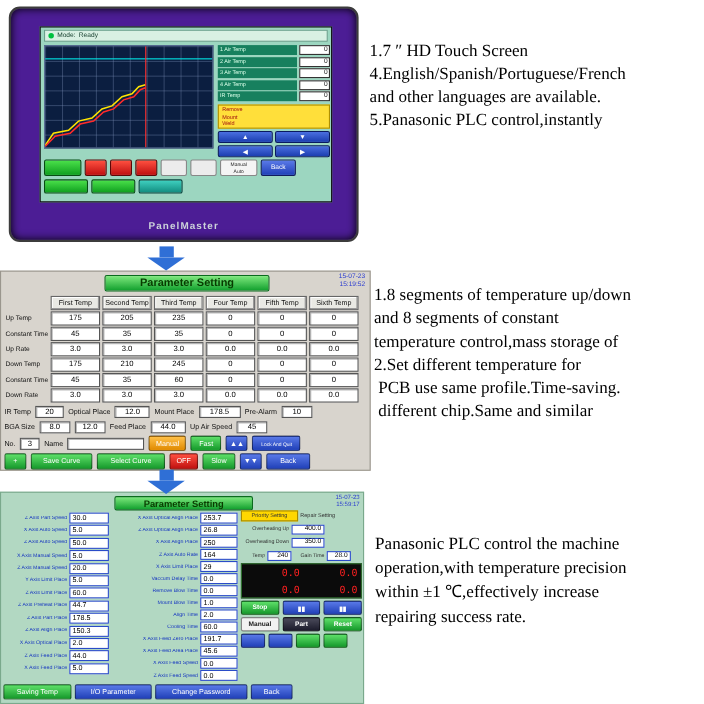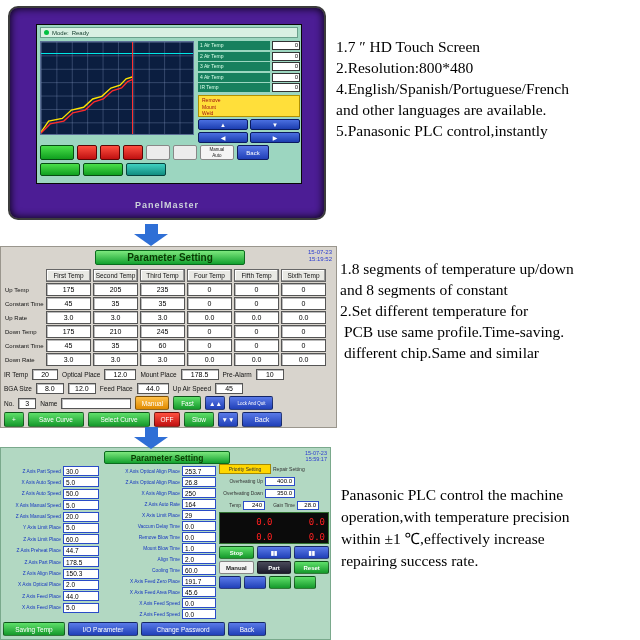--- a/index.html
+++ b/index.html
@@ -477,28 +477,28 @@
     <div id="s3-bottom">
       <div class="s3-bbtn green" style="width:62px">Saving Temp</div>
       <div class="s3-bbtn" style="width:70px">I/O Parameter</div>
       <div class="s3-bbtn" style="width:84px">Change Password</div>
       <div class="s3-bbtn" style="width:38px">Back</div>
     </div>
   </div>
 
   <div id="ann1" class="ann">
       <div>1.7 ″ HD Touch Screen</div>
-      <div>2.Resolution:800*480</div>
       <div>4.English/Spanish/Portuguese/French</div>
       <div>and other languages are available.</div>
       <div>5.Panasonic PLC control,instantly</div>
     </div>
   <div id="ann2" class="ann">
       <div>1.8 segments of temperature up/down</div>
       <div>and 8 segments of constant</div>
+      <div>temperature control,mass storage of</div>
       <div>2.Set different temperature for</div>
       <div> PCB use same profile.Time-saving.</div>
       <div> different chip.Same and similar</div>
     </div>
   <div id="ann3" class="ann">
       <div>Panasonic PLC control the machine</div>
       <div>operation,with temperature precision</div>
       <div>within ±1 ℃,effectively increase</div>
       <div>repairing success rate.</div>
     </div>

